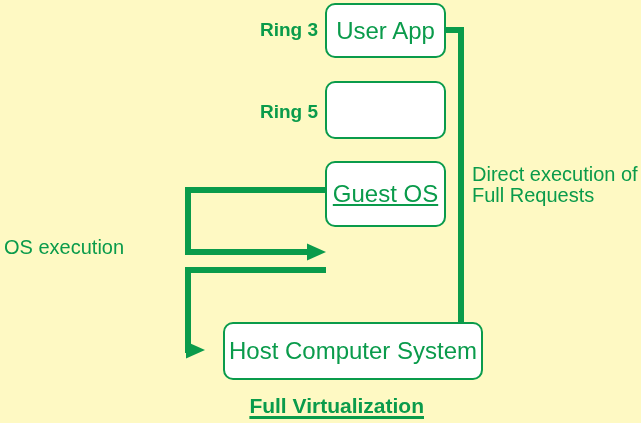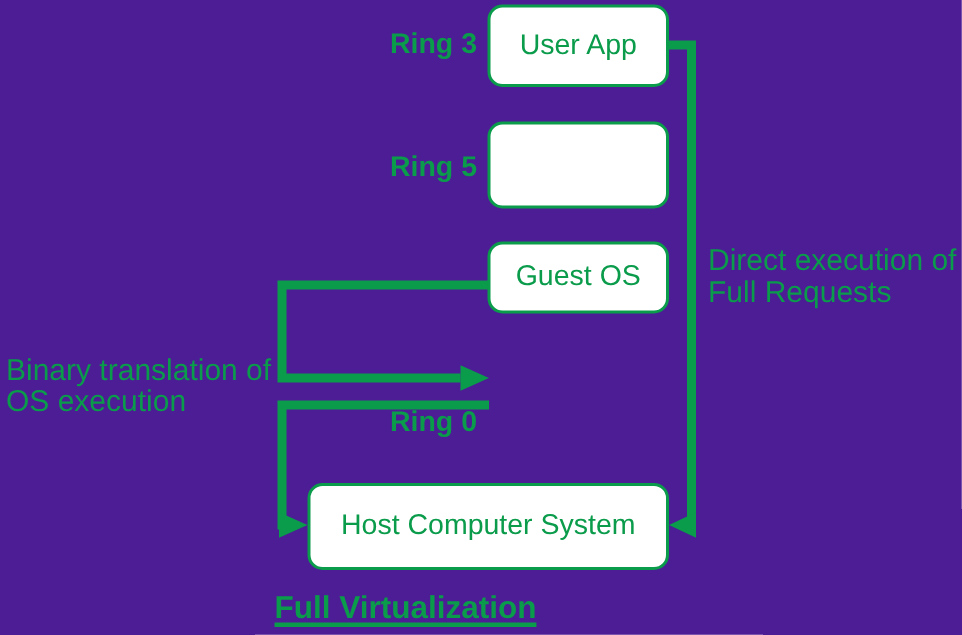--- a/index.html
+++ b/index.html
@@ -2,21 +2,21 @@
 <html style="--green: #0a9b4b;"><head>
 <meta charset="utf-8">
 <style>
   :root { --green: #0a9b4b; }
   html, body { margin: 0; padding: 0; }
   body { background: #ffffff; }
   .canvas {
     position: relative;
     width: 641px;
     height: 423px;
-    background: #4c1d95;
+    background: #fef9c3;
     font-family: "Liberation Sans", sans-serif;
     color: var(--green);
     overflow: hidden;
   }
   .lines-svg {
     position: absolute;
     left: 0; top: 0;
     width: 641px; height: 423px;
   }
   .lines-svg .stroke {
@@ -30,40 +30,40 @@
   }
   .box {
     position: absolute;
     box-sizing: border-box;
     border: 2px solid var(--green);
     border-radius: 10px;
     background: #ffffff;
     display: flex;
     align-items: center;
     justify-content: center;
-    font-size: 19px;
+    font-size: 24px;
     color: var(--green);
   }
   .ring-label {
     position: absolute;
     width: 72px;
     text-align: right;
     font-size: 19px;
     font-weight: bold;
     line-height: 20px;
     white-space: nowrap;
   }
   .annotation {
     position: absolute;
     font-size: 20px;
     line-height: 21px;
   }
   .diagram-title {
     position: absolute;
-    text-align: left;
+    text-align: right;
     font-size: 21px;
     font-weight: bold;
     text-decoration: underline;
     text-decoration-thickness: 2.5px;
     text-underline-offset: 3px;
     white-space: nowrap;
   }
 </style>
 </head>
 <body style="background: rgb(255, 255, 255);">
@@ -77,38 +77,36 @@
 
     <path class="stroke" d="M326,270 H188 V353"></path>
     <polygon class="head" points="205,350 186,341.5 186,358.5"></polygon>
 
     <path class="stroke" d="M445,30 H461 V350"></path>
     <polygon class="head" points="446,350 464,341.5 464,358.5"></polygon>
   </svg>
 
   <div class="ring-label" style="left:246px; top:20px;">Ring 3</div>
   <div class="ring-label" style="left:246px; top:102px;">Ring 5</div>
-  <div class="ring-label" style="left:246px; top:272px;">Ring 0</div>
 
   <div class="box" style="left:325px; top:3px; width:121px; height:55px;">
     <span>User App</span>
   </div>
   <div class="box" style="left:325px; top:81px; width:121px; height:58px;">
     <span></span>
   </div>
-  <div class="box" style="left:325px; top:161px; width:121px; height:48px;">
+  <div class="box" style="left:325px; top:161px; width:121px; height:66px;text-decoration:underline;">
     <span>Guest OS</span>
   </div>
 
-  <div class="box" style="left:205px; top:322px; width:241px; height:58px;">
+  <div class="box" style="left:223px; top:322px; width:260px; height:58px;">
     <span>Host Computer System</span>
   </div>
 
   <div class="annotation" style="left:4px; top:237px; width:178px;">
-    <div>Binary translation of</div>
     <div>OS execution</div>
   </div>
 
   <div class="annotation" style="left:472px; top:164px; width:169px;">
     <div>Direct execution of</div>
     <div>Full Requests</div>
   </div>
 
   <div class="diagram-title" style="left:183px; top:394px; width:241px;">Full Virtualization</div>
 

